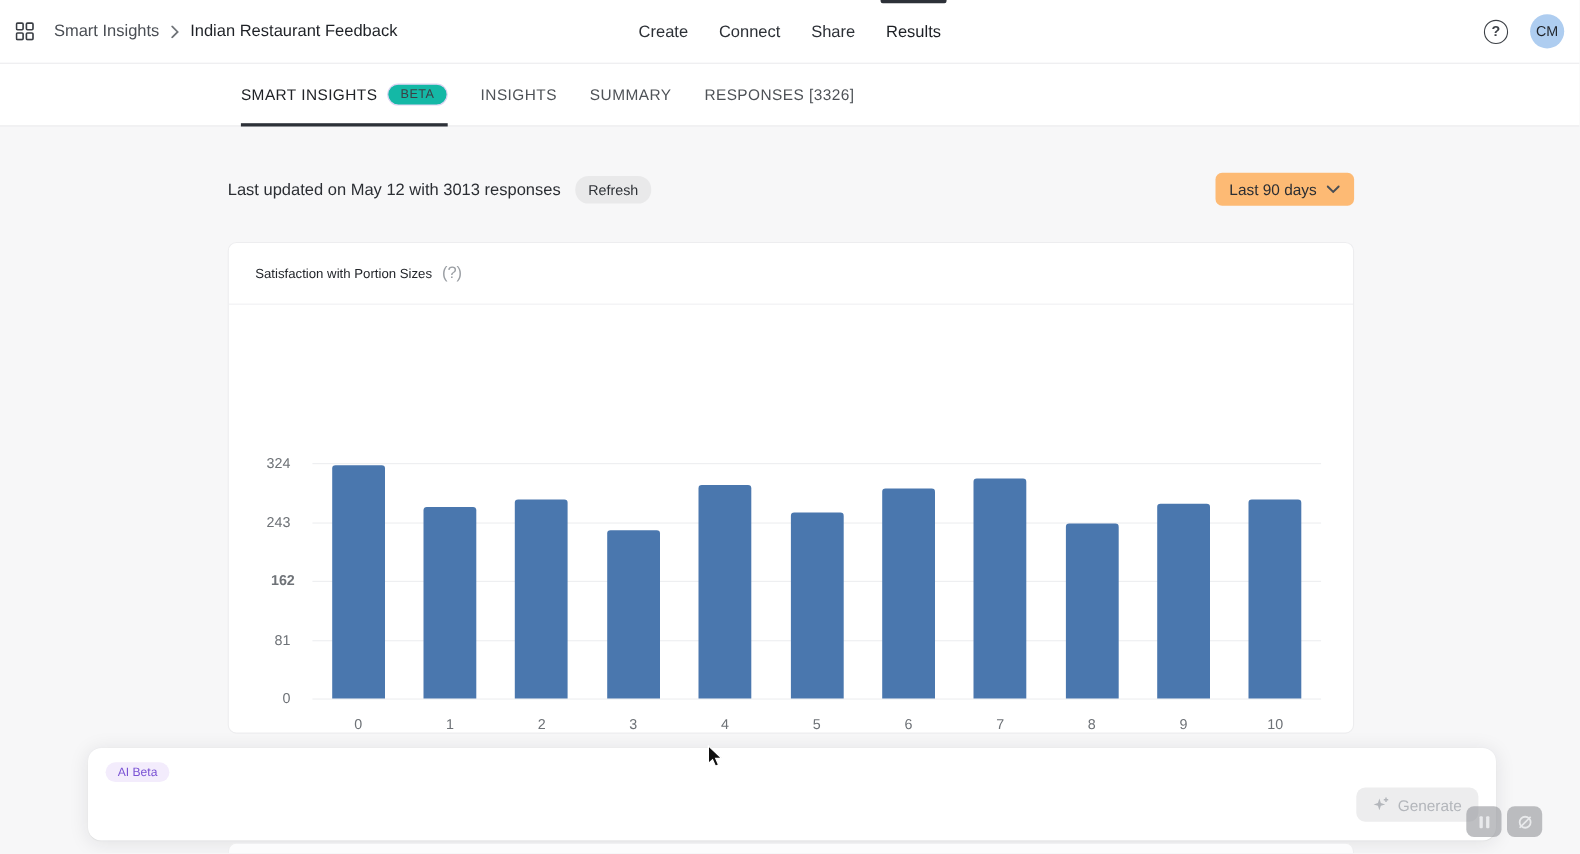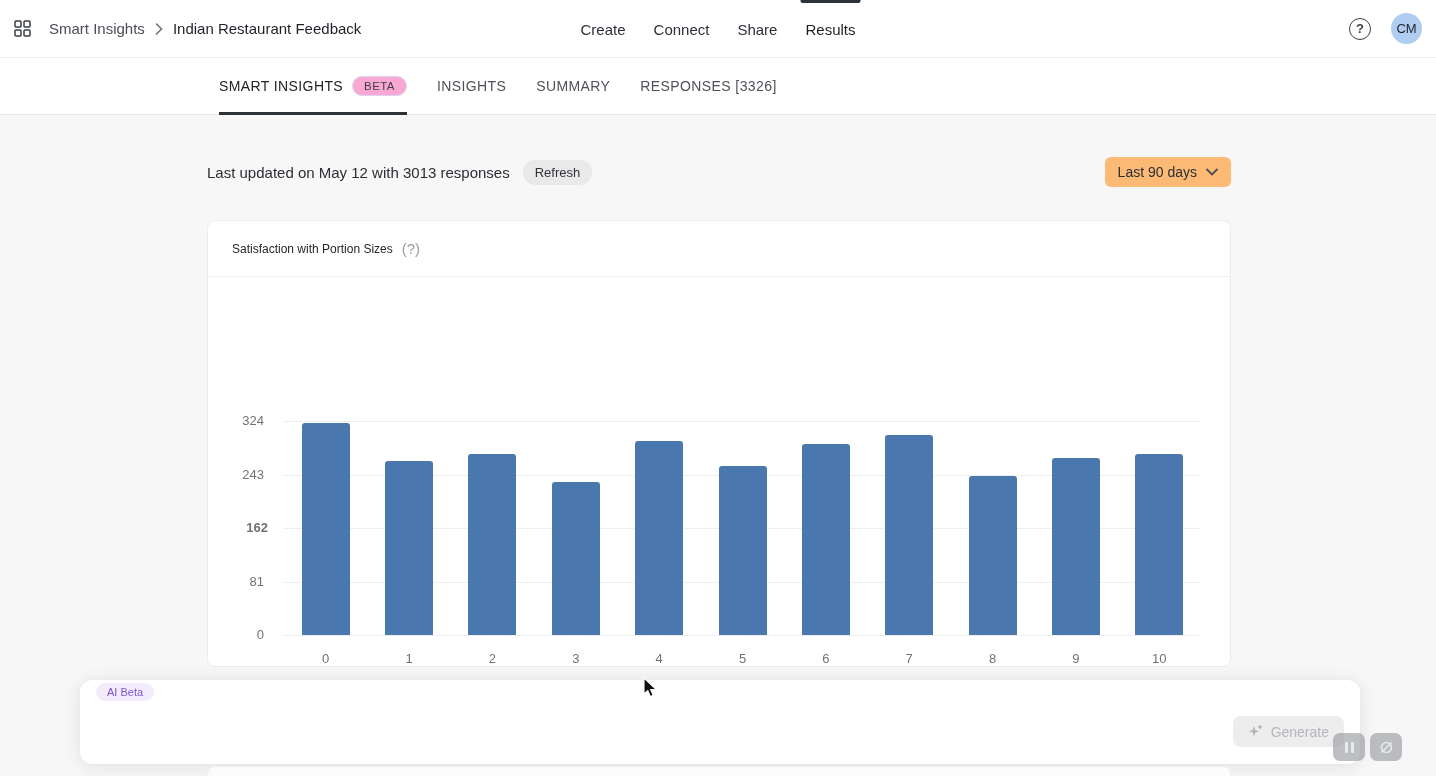--- a/index.html
+++ b/index.html
@@ -57,21 +57,21 @@
     position:relative; display:flex; align-items:center; gap:9px;
     font-size:14px; letter-spacing:.4px; color:#4e5257; cursor:pointer;
   }
   .tab.active { color:#202327; }
   .tab.active::after {
     content:""; position:absolute; bottom:-1px; left:0; right:0; height:3px;
     background:#2d3138;
   }
   .beta-pill {
     font-size:11.5px; letter-spacing:.4px; color:#3c3f46;
-    background:#f9a8d4; border:1px solid #ddd3f1;
+    background:#14b8a6; border:1px solid #ddd3f1;
     padding:3px 11px; border-radius:11px;
   }
 
   
   .content { width:1024px; margin-left:207px; }
   .status-row {
     margin-top:44px; display:flex; align-items:center; height:26px;
   }
   .status-text { font-size:15px; color:#2b2e33; }
   .refresh-btn {
@@ -102,21 +102,21 @@
   .bar { position:absolute; border-radius:3px 3px 0 0; cursor:pointer; }
   .xtick { position:absolute; text-align:center; font-size:13px; color:#6e7277; }
 
   
   .ai-bar {
     position:absolute; left:80px; top:680px; width:1280px; height:84px;
     background:#fff; border-radius:12px;
     box-shadow:0 2px 18px rgba(30,33,38,.10), 0 0 1px rgba(30,33,38,.08);
   }
   .ai-badge {
-    position:absolute; left:16px; top:3px; padding:3px 11px;
+    position:absolute; left:16px; top:13px; padding:3px 11px;
     background:#f3ecfc; color:#7a52d4; font-size:11px; border-radius:10px;
   }
   .ai-input {
     position:absolute; left:16px; top:38px; width:1060px; height:28px;
     border:none; outline:none; font-size:15px; color:#2b2e33;
     font-family:"Liberation Sans", sans-serif; background:transparent;
   }
   .ai-input::placeholder { color:#9aa0a6; opacity:1; }
   .generate-btn {
     position:absolute; right:16px; top:36px; height:31px;

